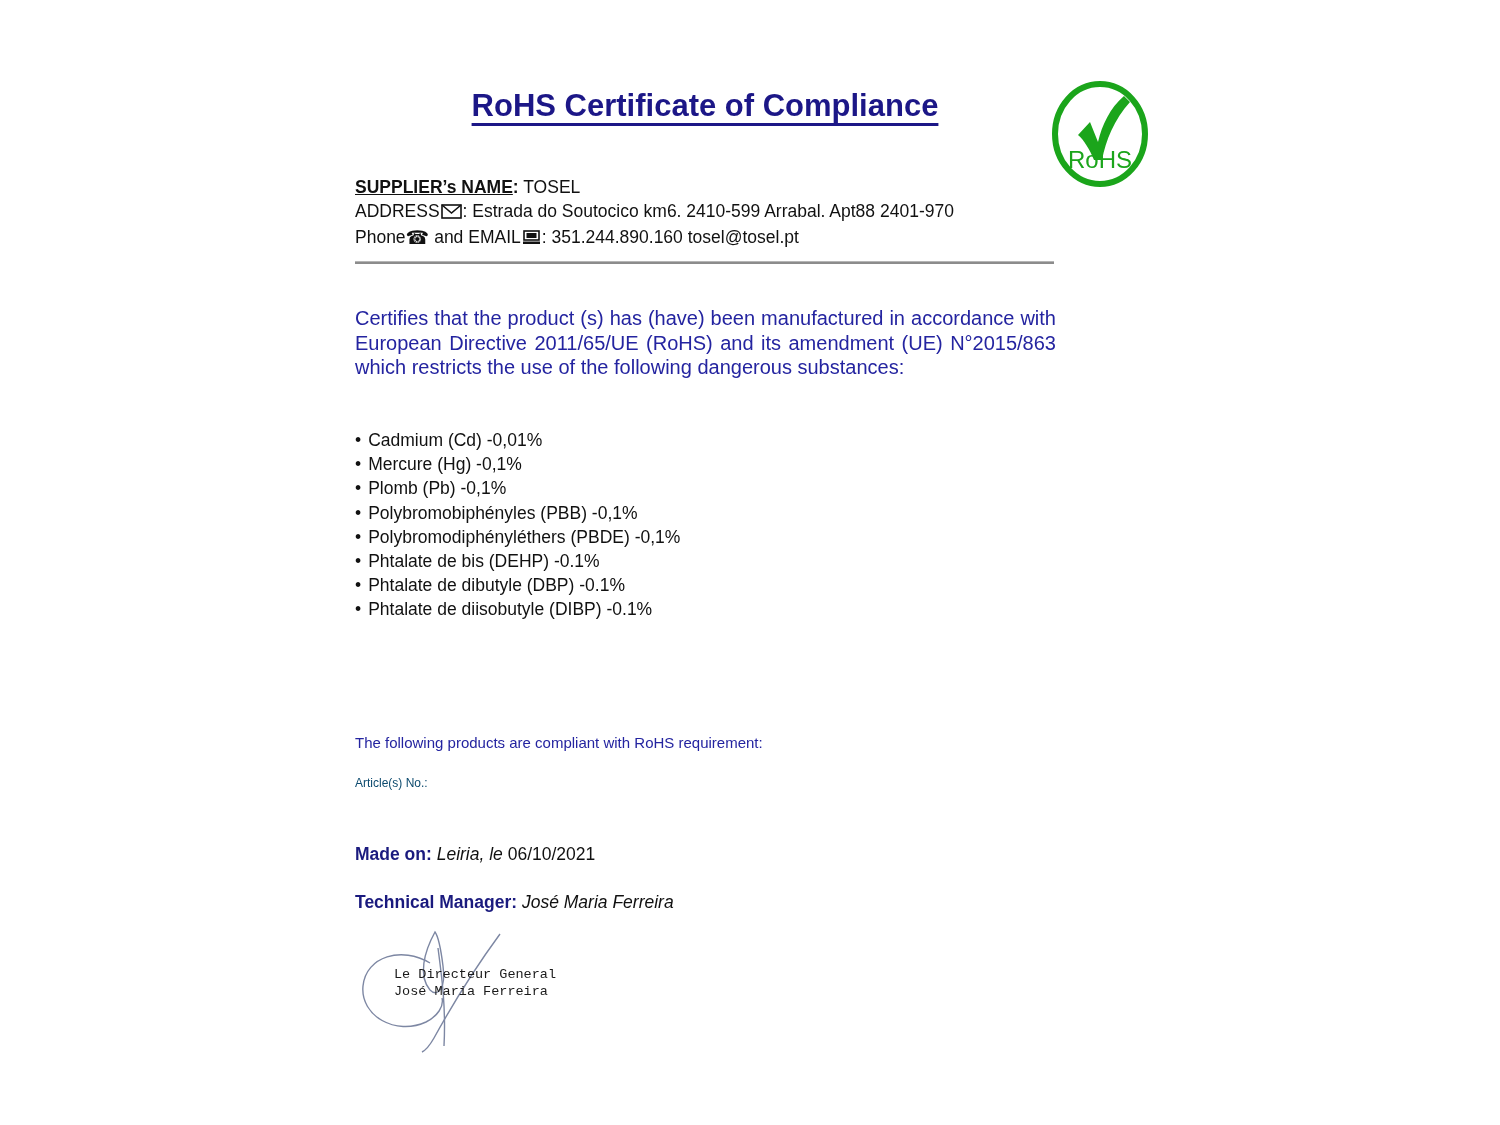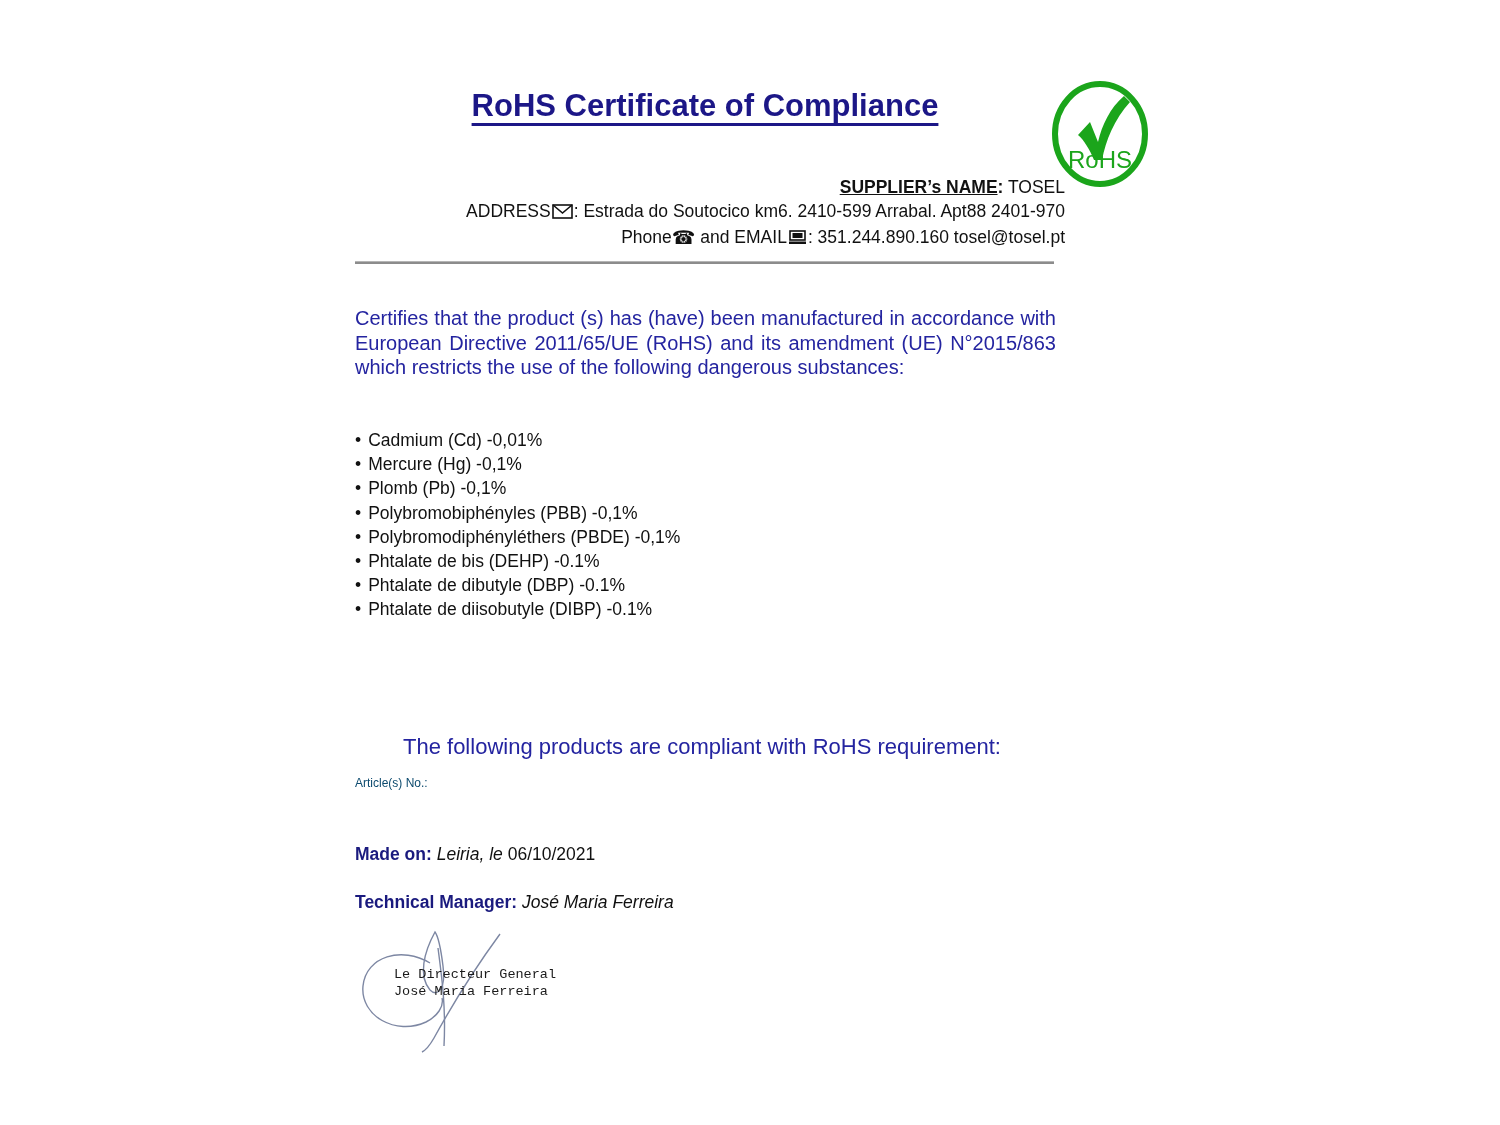--- a/index.html
+++ b/index.html
@@ -36,21 +36,20 @@
   .rohs-logo { left: 1050px; top: 80px; width: 100px; height: 108px; }
 
   
   .supplier {
     left: 355px;
     top: 175px;
     width: 710px;
     font-size: 17.5px;
     line-height: 24px;
     color: #111111;
-    text-align: right;
   }
   .supplier .lbl-bold { font-weight: bold; }
   .supplier .lbl-underline { text-decoration: underline; }
   .inline-icon { display: inline-block; vertical-align: -2px; margin: 0 1px; }
   .phone-glyph { font-size: 19px; line-height: 1; vertical-align: -1px; }
 
   .rule {
     left: 355px;
     top: 261px;
     width: 699px;
@@ -84,23 +83,22 @@
   }
   .substances li::before {
     content: "\2022";
     margin-right: 7px;
   }
 
   .compliance-line {
     left: 355px;
     top: 734px;
     width: 700px;
-    font-size: 22px;
+    font-size: 15px;
     color: #2424a0;
-    margin-left: 48px;
   }
 
   .articles-line {
     left: 355px;
     top: 776px;
     width: 700px;
     font-size: 12px;
     color: #0c4a6e;
   }
 

